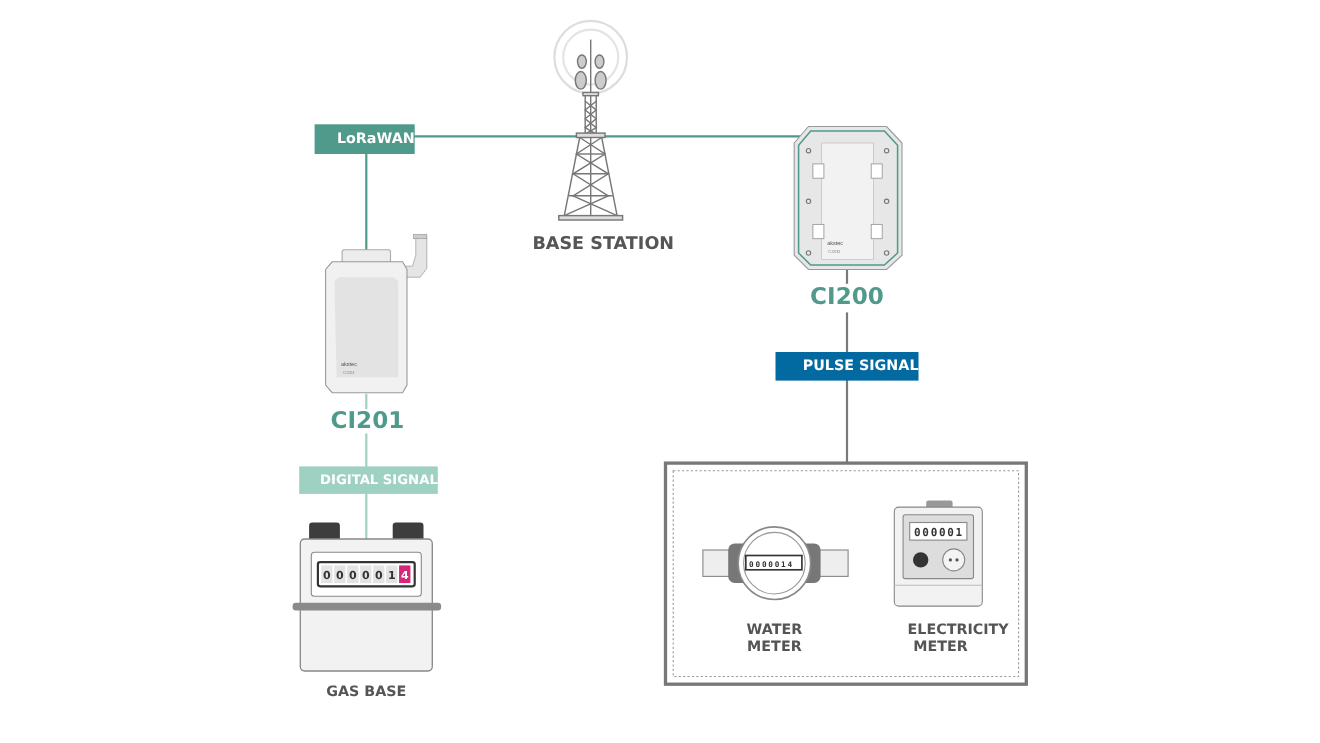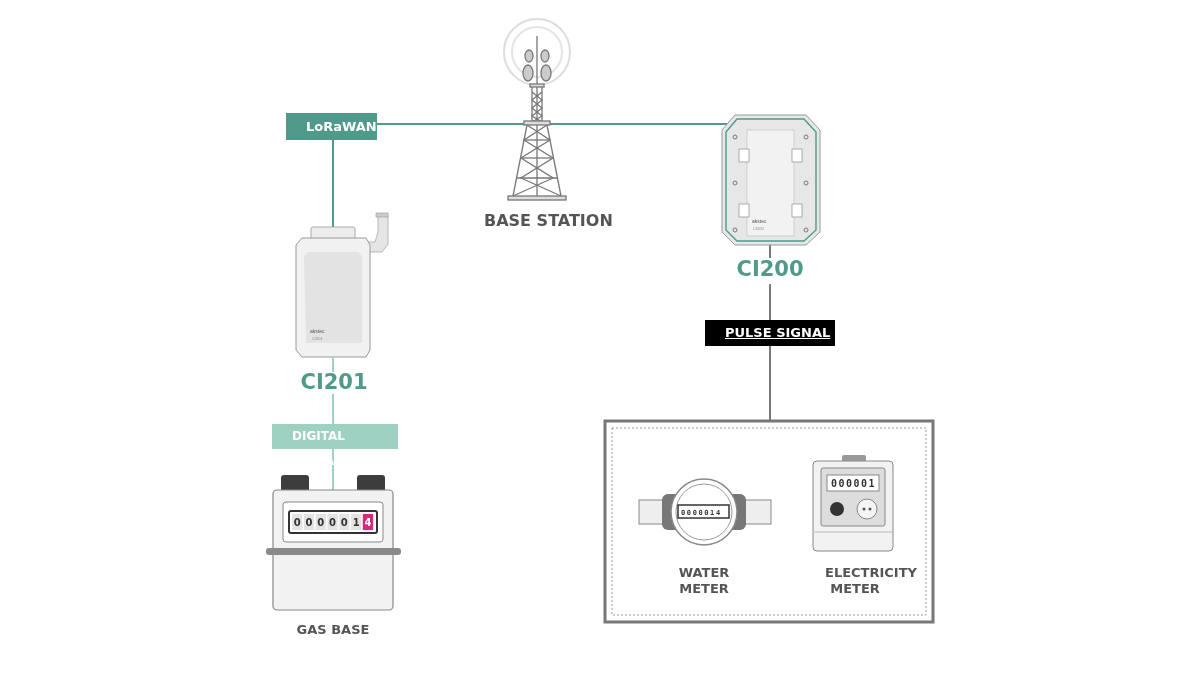--- a/index.html
+++ b/index.html
@@ -1,19 +1,19 @@
 <!DOCTYPE html>
 <html><head>
 <meta charset="utf-8">
 <style>
   html,body{margin:0;padding:0;background:#ffffff;}
   body{width:1200px;height:675px;position:relative;overflow:hidden;font-family:"DejaVu Sans","Liberation Sans",sans-serif;}
   svg.scene{position:absolute;left:0;top:0;}
   .lbl{position:absolute;font-weight:bold;color:#555;text-align:center;white-space:nowrap;}
-  .tag{position:absolute;color:#fff;font-weight:bold;text-align:left;box-sizing:border-box;padding-left:20px;}
+  .tag{position:absolute;color:#fff;font-weight:bold;text-align:right;box-sizing:border-box;}
   .devname{position:absolute;font-weight:bold;color:#4f9a8a;font-size:21px;text-align:center;}
 </style>
 </head>
 <body>
 
 <svg class="scene" width="1200" height="675" viewBox="0 0 1200 675">
 
   <line x1="330" y1="124" x2="730" y2="124" stroke="#4f9a8a" stroke-width="2"></line>
   <line x1="333" y1="140" x2="333" y2="228" stroke="#4f9a8a" stroke-width="2"></line>
   <line x1="333" y1="358" x2="333" y2="372" stroke="#9fd1c2" stroke-width="2"></line>
@@ -122,18 +122,18 @@
     <line x1="813" y1="532" x2="893" y2="532" stroke="#bbb"></line>
   </g>
   <text x="831" y="487" font-size="10" font-weight="bold" fill="#333" letter-spacing="1.5" font-family="DejaVu Sans Mono, monospace">000001</text>
 </svg>
 
 <div class="tag" style="left:286px;top:113px;width:91px;height:27px;line-height:27px;background:#4f9a8a;font-size:13px;">LoRaWAN</div>
 <div class="lbl" style="left:484px;top:211px;width:120px;font-size:16px;">BASE STATION</div>
 <div class="devname" style="left:720px;top:257px;width:100px;">CI200</div>
 <div class="devname" style="left:284px;top:370px;width:100px;">CI201</div>
 <div class="tag" style="left:272px;top:412px;width:126px;height:25px;line-height:25px;background:#9fd1c2;font-size:12px;margin-top:12px;">DIGITAL SIGNAL</div>
-<div class="tag" style="left:705px;top:320px;width:130px;height:26px;line-height:26px;background:#000000;font-size:13px;text-decoration:underline;">PULSE SIGNAL</div>
+<div class="tag" style="left:705px;top:320px;width:130px;height:26px;line-height:26px;background:#0369a1;font-size:13px;">PULSE SIGNAL</div>
 <div class="lbl" style="left:270px;top:622px;width:126px;font-size:13px;">GAS BASE</div>
 <div class="lbl" style="left:654px;top:565px;width:100px;font-size:13px;">WATER</div>
 <div class="lbl" style="left:654px;top:581px;width:100px;font-size:13px;">METER</div>
 <div class="lbl" style="left:793px;top:565px;width:124px;font-size:13px;text-align:right;">ELECTRICITY</div>
 <div class="lbl" style="left:793px;top:581px;width:124px;font-size:13px;">METER</div>
 
 </body></html>

